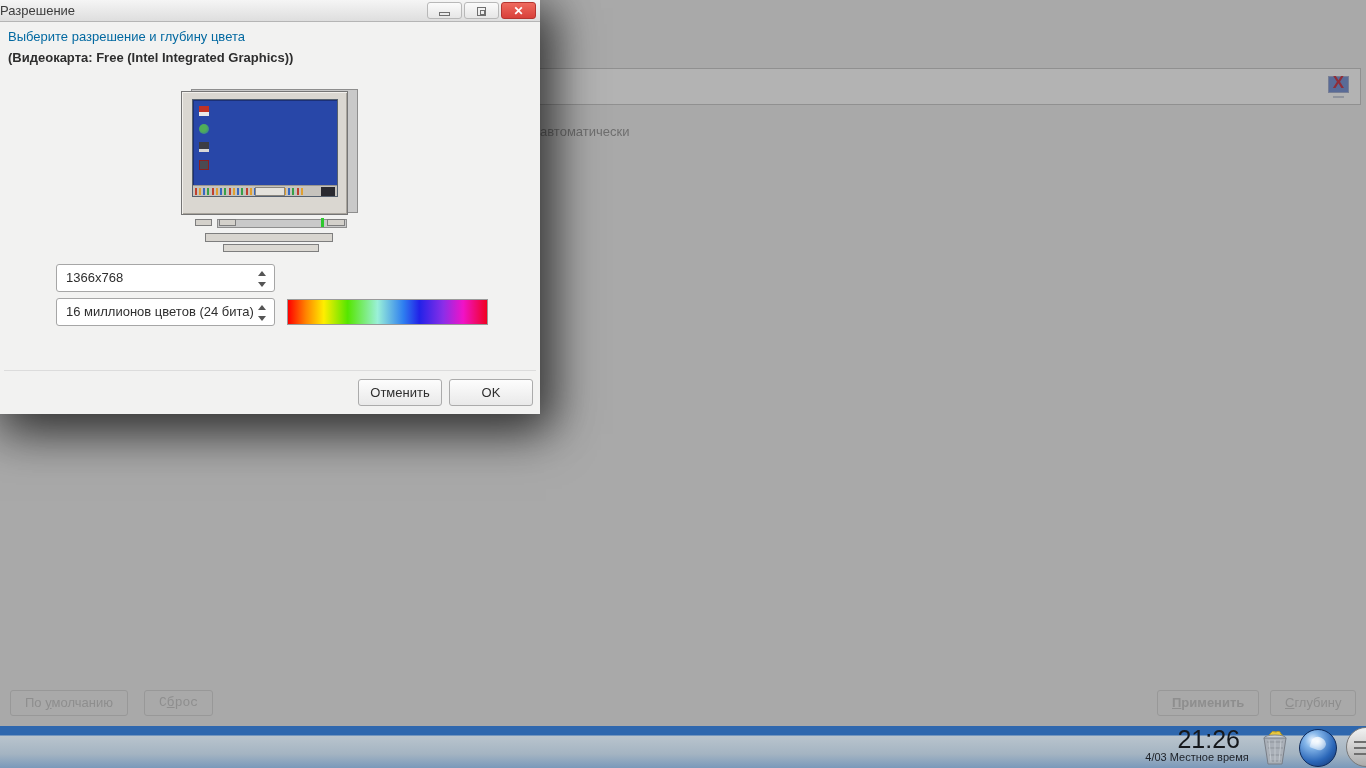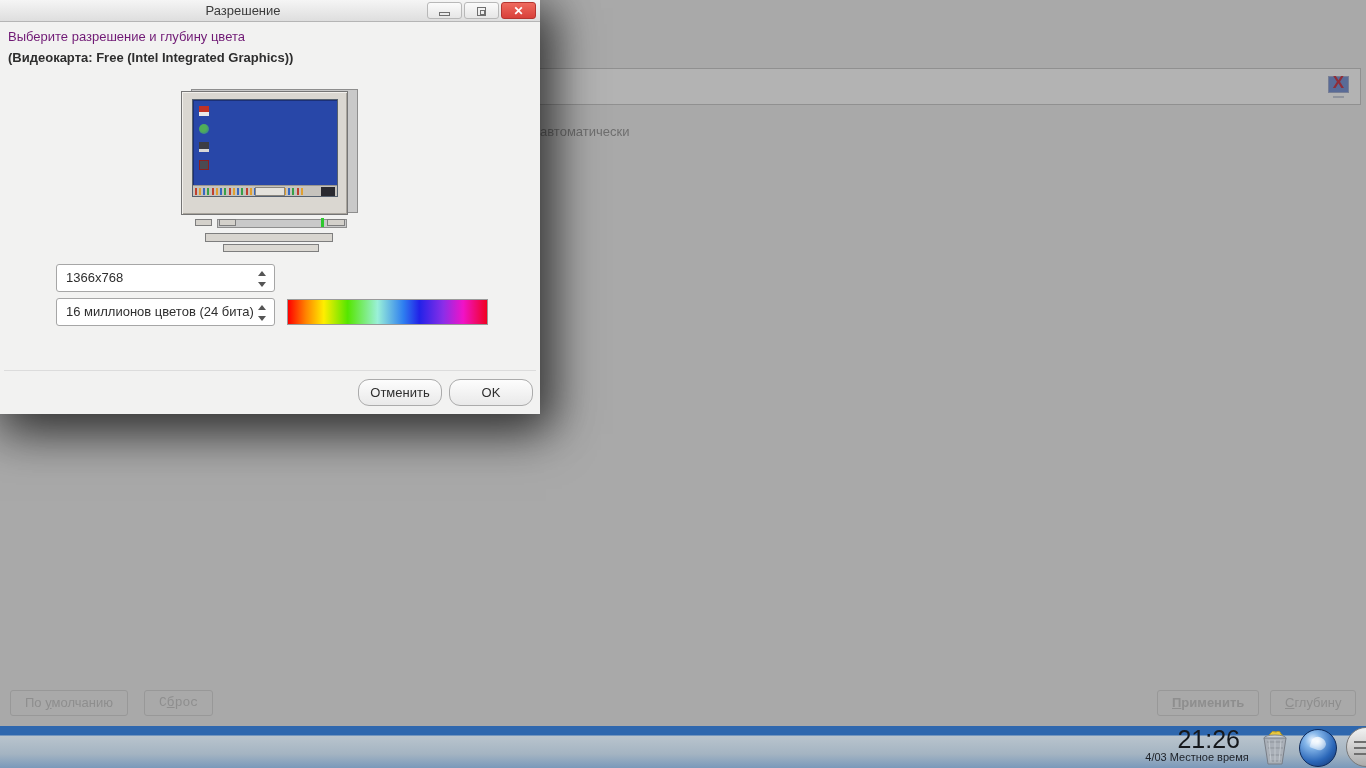--- a/index.html
+++ b/index.html
@@ -30,31 +30,31 @@
 
   .bg-btn { position:absolute; height:26px; border:1px solid #989898; border-radius:3px;
     color:#8e8e8e; font-size:13px; text-align:center; line-height:24px; background:transparent; white-space:nowrap; padding:0 14px; }
   .bg-btn u { text-decoration:underline; }
 
   
   .dialog { position:absolute; left:0; top:0; width:540px; height:414px; background:#f2f2f1;
     box-shadow:0 14px 45px 6px rgba(0,0,0,0.55), 18px 10px 40px rgba(0,0,0,0.35); }
   .dlg-titlebar { position:absolute; left:0; top:0; width:100%; height:22px;
     background:linear-gradient(180deg,#f5f5f5,#dedede); border-bottom:1px solid #b5b5b5; }
-  .dlg-title { position:absolute; left:0; top:3px; width:486px; text-align:center; font-size:13px; color:#3c3c3c; }
+  .dlg-title { position:absolute; left:0; top:3px; width:486px; text-align:left; font-size:13px; color:#3c3c3c; }
   .dlg-winbtns { position:absolute; right:4px; top:2px; display:flex; gap:2px; }
   .dlg-winbtn { width:35px; height:17px; border:1px solid #b8b8b8; border-radius:3px;
     background:linear-gradient(180deg,#fbfbfb,#e6e6e6); position:relative; }
   .dlg-winbtn.close { background:linear-gradient(180deg,#ef6a5e,#d8403a); border-color:#b53530; }
   .dlg-winbtn .dash { position:absolute; left:11px; top:9px; width:11px; height:4px; border:1px solid #6f6f6f; }
   .dlg-winbtn .sq { position:absolute; left:12px; top:4px; width:9px; height:9px; border:1px solid #6f6f6f; }
   .dlg-winbtn .sq:after { content:""; position:absolute; left:2px; top:2px; width:3px; height:3px; border:1px solid #6f6f6f; }
   .dlg-winbtn .xg { position:absolute; left:0; top:1px; width:100%; text-align:center; font-size:12px; font-weight:bold; color:#fff; line-height:15px; }
 
-  .dlg-line1 { position:absolute; left:8px; top:29px; font-size:13px; color:#701a75; }
+  .dlg-line1 { position:absolute; left:8px; top:29px; font-size:13px; color:#0369a1; }
   .dlg-line2 { position:absolute; left:8px; top:50px; font-size:13px; color:#2e2e2e;font-weight:bold; }
 
   
   .monwrap { position:absolute; left:181px; top:89px; width:180px; height:164px; }
   .mon-back { position:absolute; left:10px; top:0px; width:167px; height:124px; background:#c9c9c9; border:1px solid #8e8e8e; }
   .mon-back-base { position:absolute; left:36px; top:130px; width:130px; height:9px; background:#c9c9c9; border:1px solid #8e8e8e; }
   .mon-case { position:absolute; left:0px; top:2px; width:167px; height:124px; background:#dad7d1; border:1px solid #757575;
     box-shadow:inset 1px 1px 0 #f2f0ec, inset -1px -1px 0 #a8a49c; }
   .mon-screen { position:absolute; left:10px; top:7px; width:146px; height:98px; background:#2847a8;
     border:1px solid #55606e; box-shadow:inset 1px 1px 0 #1c3076; }
@@ -81,21 +81,21 @@
     border-radius:3px; font-size:13px; color:#2e2e2e; line-height:26px; padding-left:9px; }
   .combo .spin { position:absolute; right:7px; top:4px; width:10px; height:20px; }
   .spin .up, .spin .dn { position:absolute; left:1px; width:0; height:0; border-left:4px solid transparent; border-right:4px solid transparent; }
   .spin .up { top:2px; border-bottom:5px solid #555; }
   .spin .dn { bottom:2px; border-top:5px solid #555; }
 
   .rainbow { position:absolute; left:287px; top:299px; width:201px; height:26px; border:1px solid #9a9a9a;
     background:linear-gradient(90deg,#f00 0%,#ff8400 9%,#ffee00 18%,#55e600 30%,#9af0d8 45%,#2e7ef0 58%,#2222e8 66%,#8a2ee8 78%,#f013c8 88%,#f00222 100%); }
 
   .dlg-sep { position:absolute; left:4px; right:4px; top:370px; height:1px; background:#dcdcdc; }
-  .dlg-btn { position:absolute; top:379px; height:27px; border:1px solid #ababab; border-radius:11px;
+  .dlg-btn { position:absolute; top:379px; height:27px; border:1px solid #ababab; border-radius:3px;
     background:linear-gradient(180deg,#fdfdfd,#e9e9e9); font-size:13px; color:#2e2e2e; text-align:center; line-height:25px; }
 
   
   .taskbar { position:absolute; left:0; top:726px; width:1366px; height:42px;
     background:linear-gradient(180deg,#2e67ae 0px,#2e67ae 9px,#b9c4cd 10px,#a4b4c2 28px,#7a99ba 42px); }
 
   .ticon-svg { width:100%; height:100%; display:block; }
 
   .tray-icon { position:absolute; }
 

